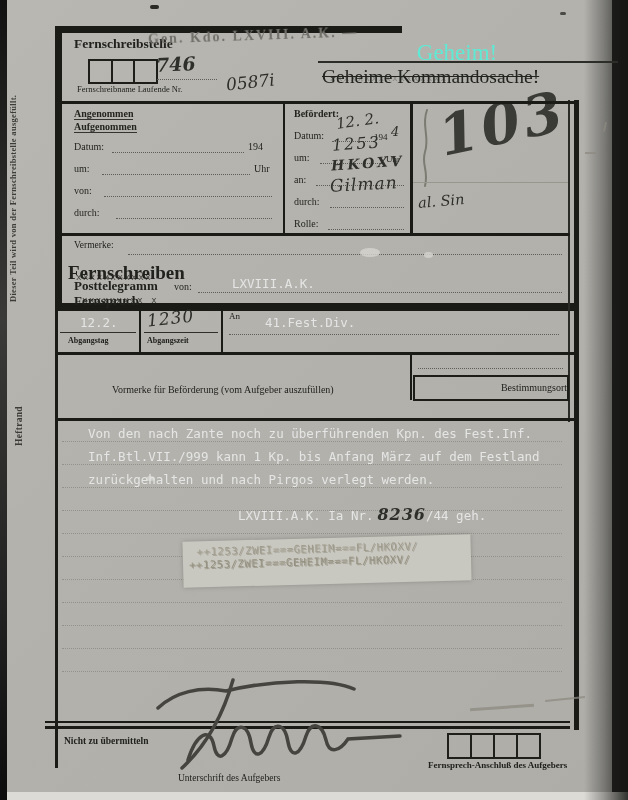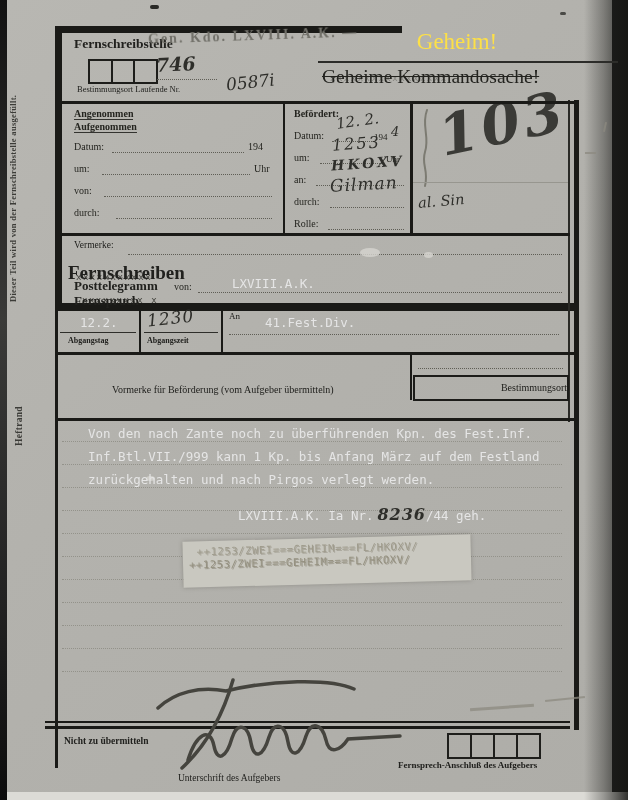--- a/index.html
+++ b/index.html
@@ -55,24 +55,24 @@
   <div class="abs serif bold" style="left:74px;top:36px;font-size:13.5px;">Fernschreibstelle</div>
   <div class="abs serif bold" style="left:148px;top:28px;font-size:14px;color:#72716a;letter-spacing:2px;transform:rotate(-2deg);filter:blur(.3px);">Gen. Kdo. LXVIII. A.K. —</div>
 
   <div class="abs" style="left:88px;top:59px;width:66px;height:21px;border:2px solid #1d1d1a;display:flex;">
     <div style="flex:1;border-right:2px solid #1d1d1a;"></div>
     <div style="flex:1;border-right:2px solid #1d1d1a;"></div>
     <div style="flex:1;"></div>
   </div>
   <div class="abs hand" style="left:156px;top:53px;font-size:19px;font-weight:bold;transform:rotate(-3deg);">746</div>
   <div class="dot" style="left:157px;top:79px;width:60px;"></div>
-  <div class="abs serif small" style="left:77px;top:84px;font-size:8.5px;">Bestimmungsort Laufende Nr.</div>
+  <div class="abs serif small" style="left:77px;top:84px;font-size:8.5px;">Fernschreibname Laufende Nr.</div>
   <div class="abs hand" style="left:226px;top:72px;font-size:17px;transform:rotate(-6deg);">0587i</div>
 
-  <div class="abs serif" style="left:382px;top:29px;width:150px;font-size:23px;text-align:center;color:#fde047;">Geheim!</div>
+  <div class="abs serif" style="left:382px;top:40px;width:150px;font-size:23px;text-align:center;color:#5eead4;">Geheim!</div>
   <div class="ln" style="left:318px;top:61px;width:300px;height:2px;background:#2c2c29;"></div>
   <div class="abs serif struck" style="left:322px;top:66px;font-size:19.5px;color:#23231f;">Geheime Kommandosache!</div>
   <div class="abs overx" style="left:330px;top:73px;opacity:.45;">xxxxxxxxxxxxxxxxx</div>
 
   <div class="abs hand" style="left:438px;top:90px;font-size:56px;font-weight:bold;color:#3a3a36;transform:rotate(-12deg);letter-spacing:4px;">103</div>
   <svg class="abs" style="left:418px;top:108px;" width="22" height="82" viewBox="0 0 22 82">
     <path d="M9 2 C3 18,12 28,7 44 C3 57,11 62,7 78" stroke="#7c7b72" stroke-width="2" fill="none" stroke-linecap="round"></path>
   </svg>
   <div class="abs hand" style="left:418px;top:193px;font-size:14.5px;transform:rotate(-5deg);">al. Sin</div>
   <div class="pencil" style="left:585px;top:152px;width:11px;height:2px;"></div>
@@ -140,21 +140,21 @@
   <div class="abs type" style="left:80px;top:315px;font-size:12.5px;">12.2.</div>
   <div class="abs" style="left:60px;top:332px;width:76px;height:1px;background:#2e2e2a;"></div>
   <div class="abs serif bold small" style="left:68px;top:336px;">Abgangstag</div>
   <div class="abs hand" style="left:147px;top:308px;font-size:17px;transform:rotate(-6deg);letter-spacing:1px;">1230</div>
   <div class="abs" style="left:144px;top:332px;width:74px;height:1px;background:#2e2e2a;"></div>
   <div class="abs serif bold small" style="left:147px;top:336px;">Abgangszeit</div>
   <div class="abs serif small" style="left:229px;top:311px;font-size:9px;">An</div>
   <div class="abs type" style="left:265px;top:315px;font-size:12.5px;">41.Fest.Div.</div>
   <div class="dot" style="left:229px;top:334px;width:330px;"></div>
 
-  <div class="abs serif" style="left:112px;top:384px;font-size:10px;">Vormerke für Beförderung (vom Aufgeber übermitteln)</div>
+  <div class="abs serif" style="left:112px;top:384px;font-size:10px;">Vormerke für Beförderung (vom Aufgeber auszufüllen)</div>
   <div class="ln" style="left:410px;top:355px;width:2px;height:45px;"></div>
   <div class="dot" style="left:418px;top:368px;width:145px;"></div>
   <div class="abs" style="left:413px;top:375px;width:152px;height:22px;border:2px solid #1c1c19;text-align:right;">
     <span class="serif" style="font-size:10px;line-height:22px;">Bestimmungsort</span>
   </div>
   <div class="ln" style="left:55px;top:418px;width:520px;height:3px;"></div>
 
   <div class="rule" style="left:62px;top:441px;width:500px;"></div>
   <div class="rule" style="left:62px;top:464px;width:500px;"></div>
   <div class="rule" style="left:62px;top:487px;width:500px;"></div>
@@ -195,15 +195,15 @@
   </svg>
   <div class="abs serif bold" style="left:64px;top:736px;font-size:9.5px;">Nicht zu übermitteln</div>
   <div class="abs serif" style="left:178px;top:753px;font-size:9.5px;margin-top:20px;">Unterschrift des Aufgebers</div>
 
   <div class="abs" style="left:447px;top:733px;width:90px;height:22px;border:2px solid #1e1e1b;display:flex;">
     <div style="flex:1;border-right:2px solid #1e1e1b;"></div>
     <div style="flex:1;border-right:2px solid #1e1e1b;"></div>
     <div style="flex:1;border-right:2px solid #1e1e1b;"></div>
     <div style="flex:1;"></div>
   </div>
-  <div class="abs serif bold" style="left:398px;top:760px;font-size:9px;">Fernsprech-Anschluß des Aufgebers</div>
+  <div class="abs serif bold" style="left:428px;top:760px;font-size:9px;">Fernsprech-Anschluß des Aufgebers</div>
 
 </div>
 
 </body></html>

